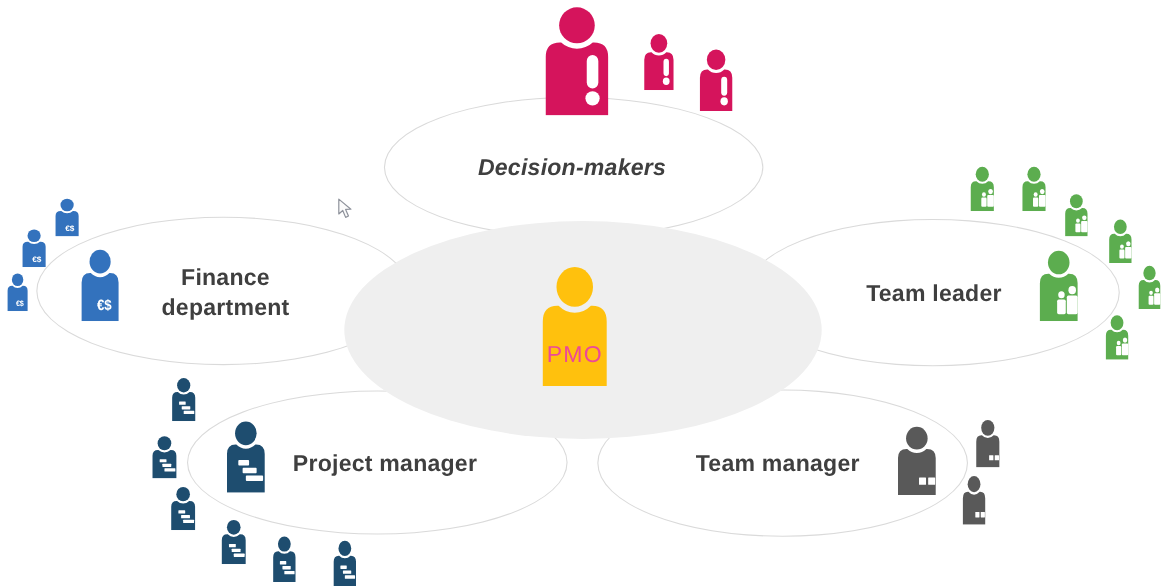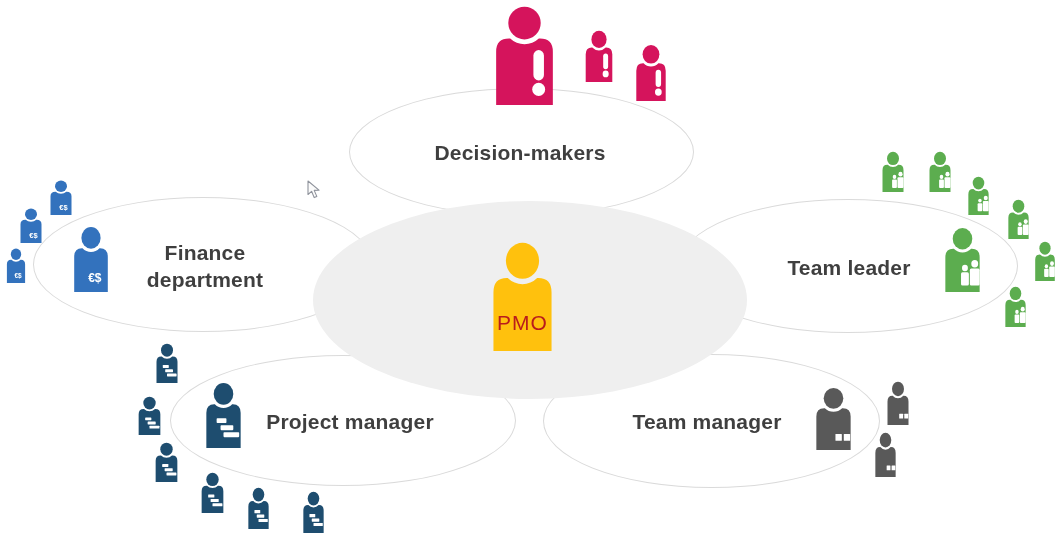--- a/index.html
+++ b/index.html
@@ -8,21 +8,21 @@
     font-family:"Liberation Sans",sans-serif;
   }
   .oval{position:absolute;border-radius:50%;background:#fff;border:1px solid #DADADA;z-index:1;}
   #oval-center{background:#EFEFEF;border:none;z-index:2;}
   .person{position:absolute;z-index:3;display:block;}
   .glabel{
     position:absolute;z-index:4;text-align:center;font-weight:700;font-size:21px;
     color:#3F3F3F;line-height:27px;letter-spacing:0.2px;
   }
   #label-pmo{
-    position:absolute;z-index:5;text-align:center;color:#b91c1c;font-weight:400;
+    position:absolute;z-index:5;text-align:center;color:#ec4899;font-weight:400;
     font-size:21px;letter-spacing:1px;
   }
   #cursor{position:absolute;z-index:6;}
 </style>
 </head>
 <body>
 
 <div id="stage">
 
   <svg width="0" height="0" style="position:absolute" aria-hidden="true">
@@ -143,21 +143,21 @@
     </svg>
   <svg class="person" style="left:871px;top:432px;width:29px;height:45px;" viewBox="0 0 100 122" preserveAspectRatio="none">
       <use href="#sym-squares" fill="#595959"></use>
     </svg>
 
   <svg class="person" style="left:481px;top:241px;width:83px;height:110px;" viewBox="0 0 100 122" preserveAspectRatio="none">
       <use href="#sym-person" fill="#FFC10D"></use>
     </svg>
   <div id="label-pmo" style="left:481px;top:311px;width:83px;">PMO</div>
 
-  <div class="glabel" style="left:370px;top:139px;width:300px;">Decision-makers</div>
+  <div class="glabel" style="left:370px;top:139px;width:300px;font-style:italic;">Decision-makers</div>
   <div class="glabel" style="left:95px;top:239px;width:220px;">
     <span style="display:block">Finance</span>
     <span style="display:block">department</span>
   </div>
   <div class="glabel" style="left:230px;top:408px;width:240px;">Project manager</div>
   <div class="glabel" style="left:729px;top:254px;width:240px;">Team leader</div>
   <div class="glabel" style="left:587px;top:408px;width:240px;">Team manager</div>
 
   <svg id="cursor" style="left:307px;top:180px;width:14px;height:19px;" viewBox="0 0 14 19">
     <path d="M1,1 L1,14.5 L4.6,11.3 L7.2,17.6 L9.8,16.4 L7.2,10.4 L12,10.2 Z" fill="#FBFBFB" stroke="#8F939C" stroke-width="1.1" stroke-linejoin="round"></path>

